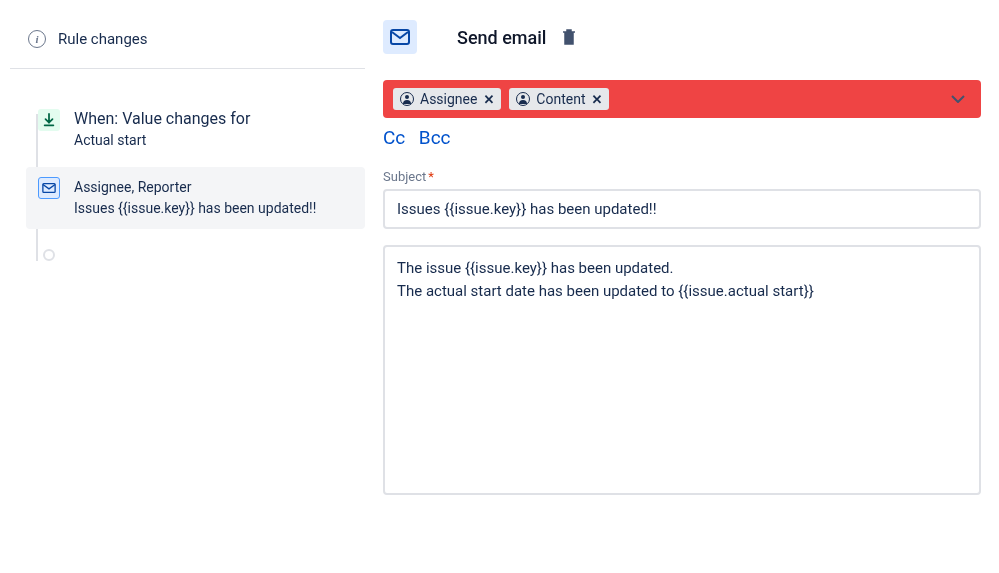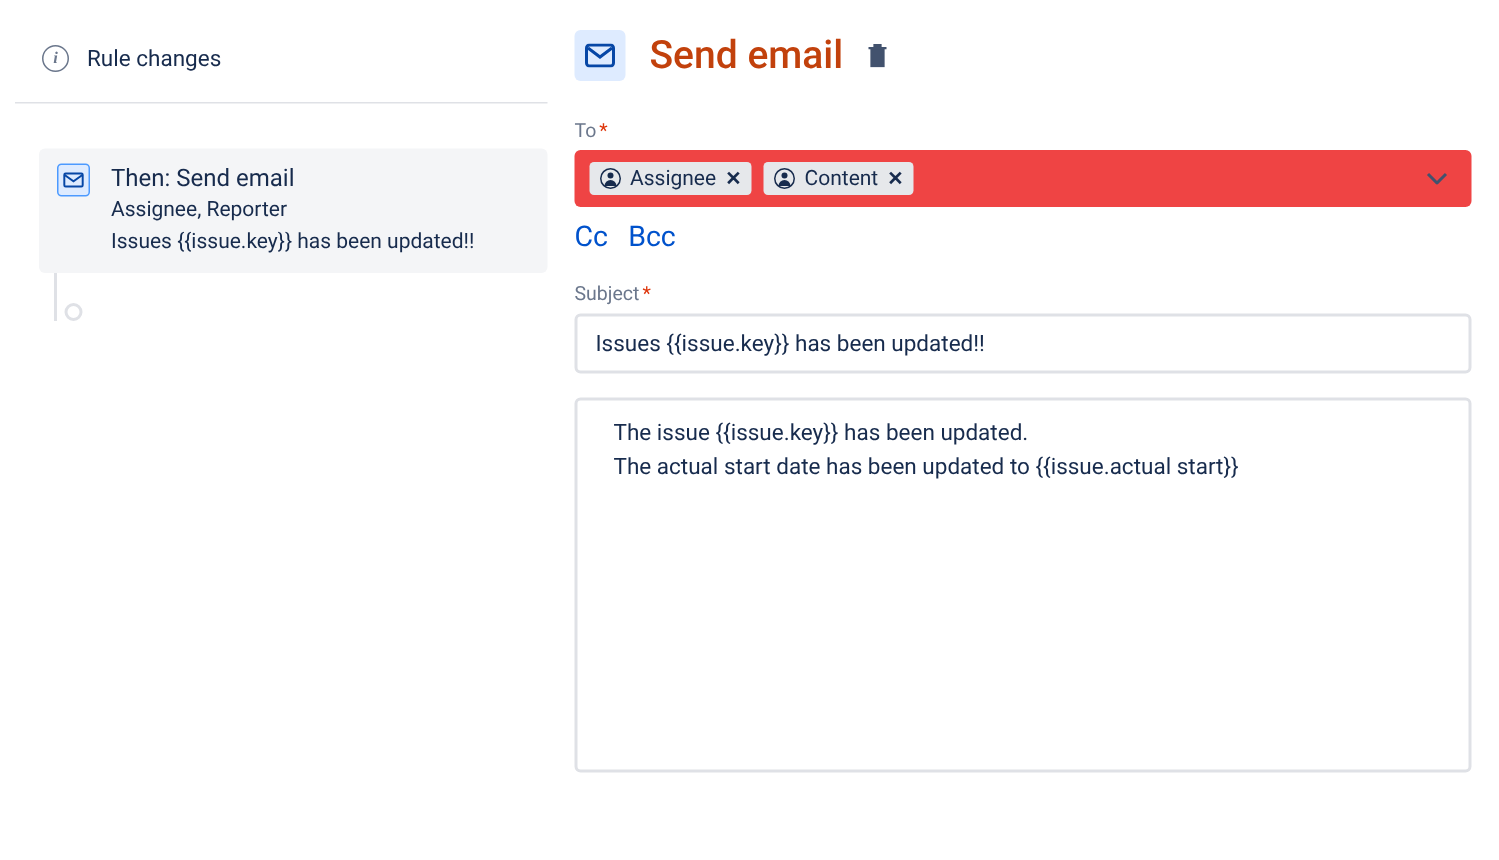--- a/index.html
+++ b/index.html
@@ -106,23 +106,24 @@
     .main-icon {
       width: 34px; height: 34px;
       background: #deebff;
       border-radius: 4px;
       display: flex;
       align-items: center;
       justify-content: center;
       color: #0747a6;
     }
     .main-title {
-      font-size: 26px;
+      font-size: 18px;
       font-weight: 500;
-      color: #c2410c;
+      color: #0f172a;
+      margin-left: 24px;
     }
     .trash-icon {
       color: #42526e;
       cursor: pointer;
       font-size: 16px;
     }
     .field { margin-bottom: 16px; }
     .field-label {
       display: block;
       font-size: 13px;
@@ -198,21 +199,21 @@
       padding: 9px 12px;
       font-size: 15px;
       color: #172b4d;
       font-family: inherit;
       background: #fff;
     }
     .textarea-box {
       width: 100%;
       border: 2px solid #dfe1e6;
       border-radius: 4px;
-      padding: 10px 24px;
+      padding: 10px 12px;
       font-size: 15px;
       color: #172b4d;
       font-family: inherit;
       min-height: 250px;
       line-height: 1.5;
       resize: none;
       background: #fff;
     }
     svg { display: block; }
   </style>
@@ -221,30 +222,40 @@
 
 <div class="sidebar">
   <div class="rule-details">
     <span class="info-icon">i</span>
     <span class="rule-details-label">Rule changes</span>
   </div>
 
   <div class="step-list">
     <div class="step-rail"></div>
 
+    <div class="step">
+      <div class="step-icon trigger">
+        <svg width="14" height="14" viewBox="0 0 16 16">
+            <path d="M8 1 L8 11 M4 7 L8 11 L12 7 M3 14 L13 14" stroke="currentColor" stroke-width="2" fill="none" stroke-linecap="round"></path>
+          </svg>
+      </div>
+      <div class="step-content">
+        <div class="step-title">When: Value changes for</div>
+        <div class="step-sub">Actual start</div>
+      </div>
+    </div>
 
     <div class="step selected">
       <div class="step-icon action">
         <svg width="14" height="12" viewBox="0 0 16 12">
             <rect x="1" y="1" width="14" height="10" rx="1" stroke="currentColor" stroke-width="1.5" fill="none"></rect>
             <path d="M1 2 L8 7 L15 2" stroke="currentColor" stroke-width="1.5" fill="none"></path>
           </svg>
       </div>
       <div class="step-content">
-        <div class="step-title">Then: Send email</div>
         <div class="step-sub">Assignee, Reporter</div>
         <div class="step-sub">Issues {{issue.key}} has been updated!!</div>
       </div>
     </div>
 
     <div class="step">
       <div class="step-icon empty"></div>
     </div>
   </div>
 </div>
@@ -259,23 +270,20 @@
     </div>
     <h1 class="main-title">Send email</h1>
     <div class="trash-icon">
       <svg width="14" height="16" viewBox="0 0 14 16">
           <path d="M1 3 L13 3 M5 3 L5 1 L9 1 L9 3 M3 3 L3 15 L11 15 L11 3" stroke="currentColor" stroke-width="1.5" fill="currentColor"></path>
         </svg>
     </div>
   </div>
 
   <div class="field">
-    <label class="field-label">
-      <span>To</span><span class="req">*</span>
-    </label>
     <div class="to-container">
       <span class="chip">
         <span class="chip-icon"></span>
         <span>Assignee</span>
         <span class="chip-close">✕</span>
       </span>
       <span class="chip">
         <span class="chip-icon"></span>
         <span>Content</span>
         <span class="chip-close">✕</span>

